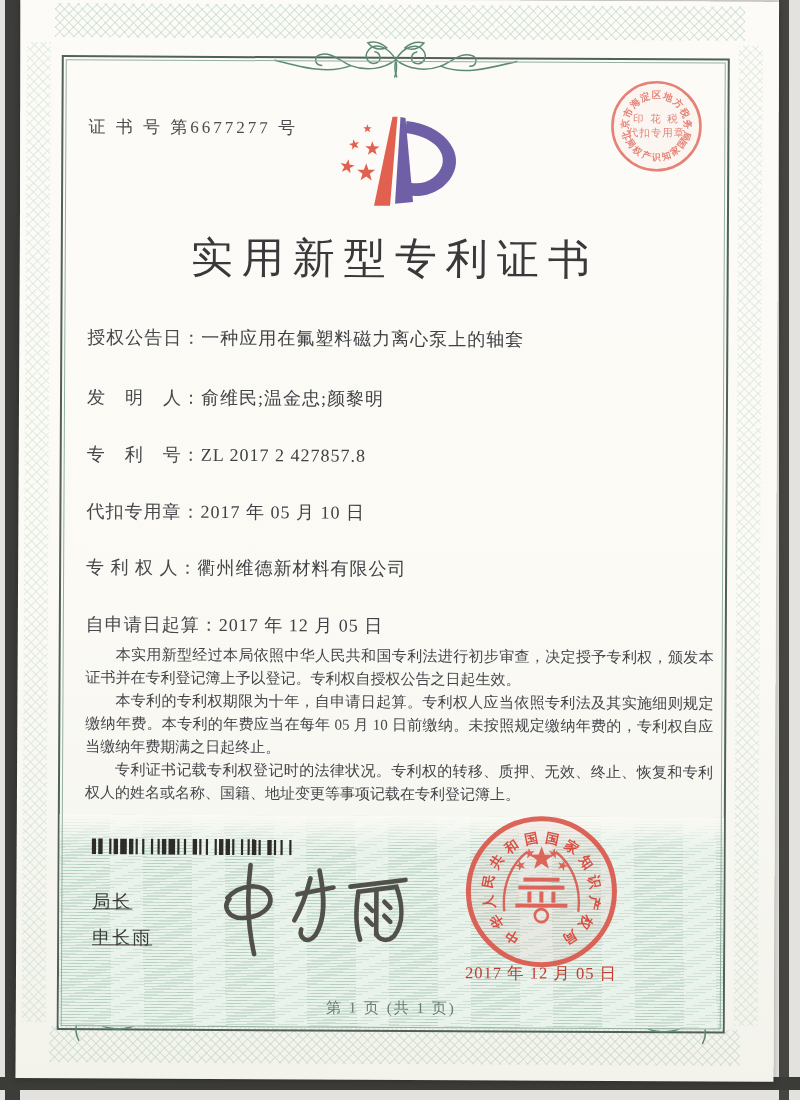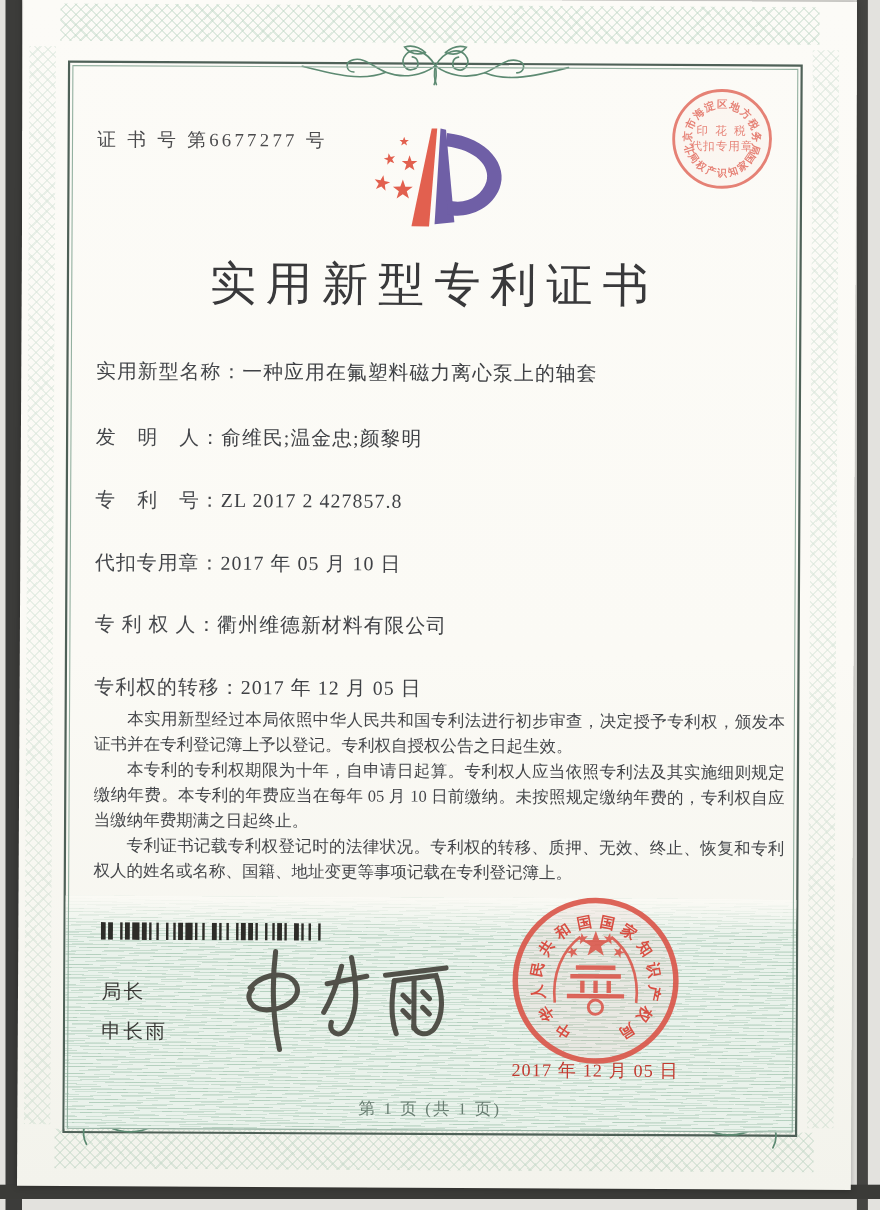--- a/index.html
+++ b/index.html
@@ -43,21 +43,21 @@
   .paras p{margin:0;text-indent:2em;}
   .band{position:absolute;left:0;right:0;top:757px;bottom:2px;
     background-color:#e9f2eb;
     background-image:
       repeating-linear-gradient(179deg, rgba(255,255,255,0) 0 2.4px, rgba(118,168,138,.30) 2.4px 3px),
       repeating-linear-gradient(181.5deg, rgba(255,255,255,0) 0 2.6px, rgba(118,168,138,.22) 2.6px 3.2px);}
   .band::before{content:'';position:absolute;left:0;right:0;top:0;height:34px;
     background:linear-gradient(#fbfaf5,rgba(251,250,245,0));}
   .barcode{position:absolute;left:32px;top:781px;width:202px;height:16px;}
   .director{position:absolute;left:33px;top:832px;font-size:18px;color:#3b3b38;letter-spacing:2px;}
-  .director div{margin-bottom:12px;}
+  .director div{margin-bottom:12px;text-decoration:underline;}
   .signature{position:absolute;left:148px;top:800px;}
   .seal{position:absolute;left:402px;top:752px;width:160px;height:160px;}
   .seal-date{position:absolute;left:392px;top:903px;width:180px;text-align:center;
     font-size:16.5px;color:#c23a30;letter-spacing:1px;}
   .footer{position:absolute;left:0;right:0;top:940px;text-align:center;
     font-size:15px;color:#687d71;letter-spacing:2px;}
   .taxstamp{position:absolute;left:545px;top:18px;width:96px;height:96px;opacity:.92;}
   .seal-text{font-family:"Liberation Serif","DejaVu Serif",serif;}
 </style>
 </head>
@@ -126,26 +126,26 @@
         </g>
         <g fill="#6f5fa6">
           <polygon points="80,8 85,9 93,93 75,95"></polygon>
           <path d="M86,12 C124,16 142,42 134,62 C126,83 102,90 87,86 L86,73 C104,78 118,69 122,56 C126,42 112,27 85,24 Z"></path>
         </g>
       </svg>
 
       <div class="title">实用新型专利证书</div>
 
       <div class="fields">
-        <div class="frow" style="top:0px"><span>实用新型名称：</span><span class="val">一种应用在氟塑料磁力离心泵上的轴套</span></div>
+        <div class="frow" style="top:0px"><span>授权公告日：</span><span class="val">一种应用在氟塑料磁力离心泵上的轴套</span></div>
         <div class="frow" style="top:60px"><span>发　明　人：</span><span class="val">俞维民;温金忠;颜黎明</span></div>
         <div class="frow" style="top:117px"><span>专　利　号：</span><span class="val">ZL 2017 2 427857.8</span></div>
         <div class="frow" style="top:174px"><span>代扣专用章：</span><span class="val">2017 年 05 月 10 日</span></div>
         <div class="frow" style="top:230px"><span>专 利 权 人：</span><span class="val">衢州维德新材料有限公司</span></div>
-        <div class="frow" style="top:287px"><span>专利权的转移：</span><span class="val">2017 年 12 月 05 日</span></div>
+        <div class="frow" style="top:287px"><span>自申请日起算：</span><span class="val">2017 年 12 月 05 日</span></div>
       </div>
 
       <div class="paras">
         <p>本实用新型经过本局依照中华人民共和国专利法进行初步审查，决定授予专利权，颁发本证书并在专利登记簿上予以登记。专利权自授权公告之日起生效。</p>
         <p>本专利的专利权期限为十年，自申请日起算。专利权人应当依照专利法及其实施细则规定缴纳年费。本专利的年费应当在每年 05 月 10 日前缴纳。未按照规定缴纳年费的，专利权自应当缴纳年费期满之日起终止。</p>
         <p>专利证书记载专利权登记时的法律状况。专利权的转移、质押、无效、终止、恢复和专利权人的姓名或名称、国籍、地址变更等事项记载在专利登记簿上。</p>
       </div>
 
       <div class="band"></div>
 

